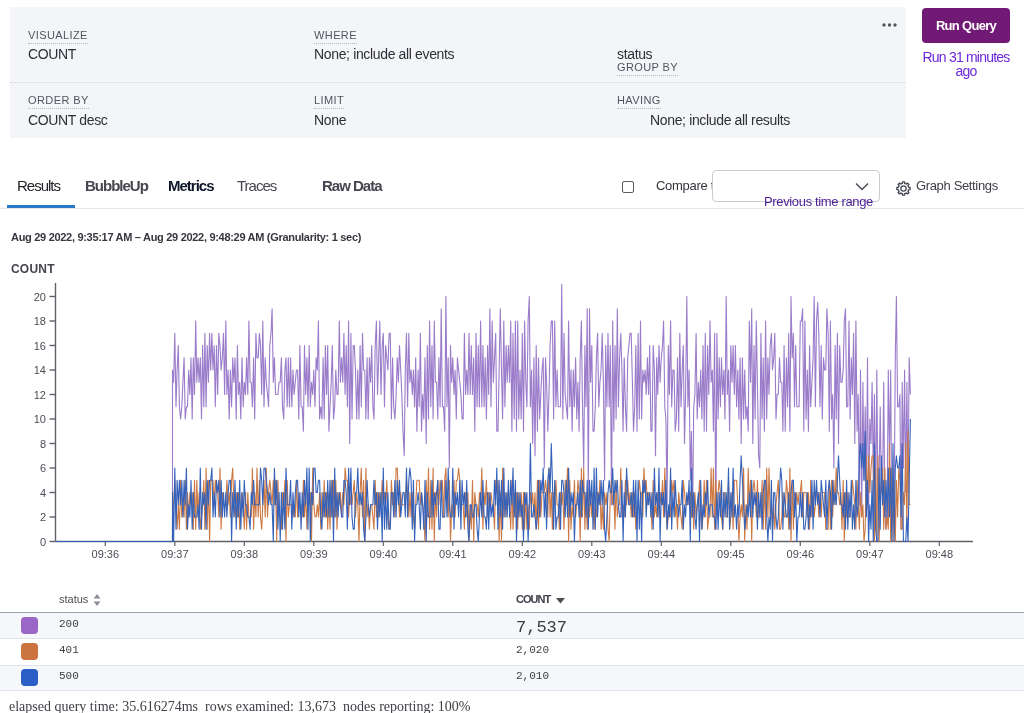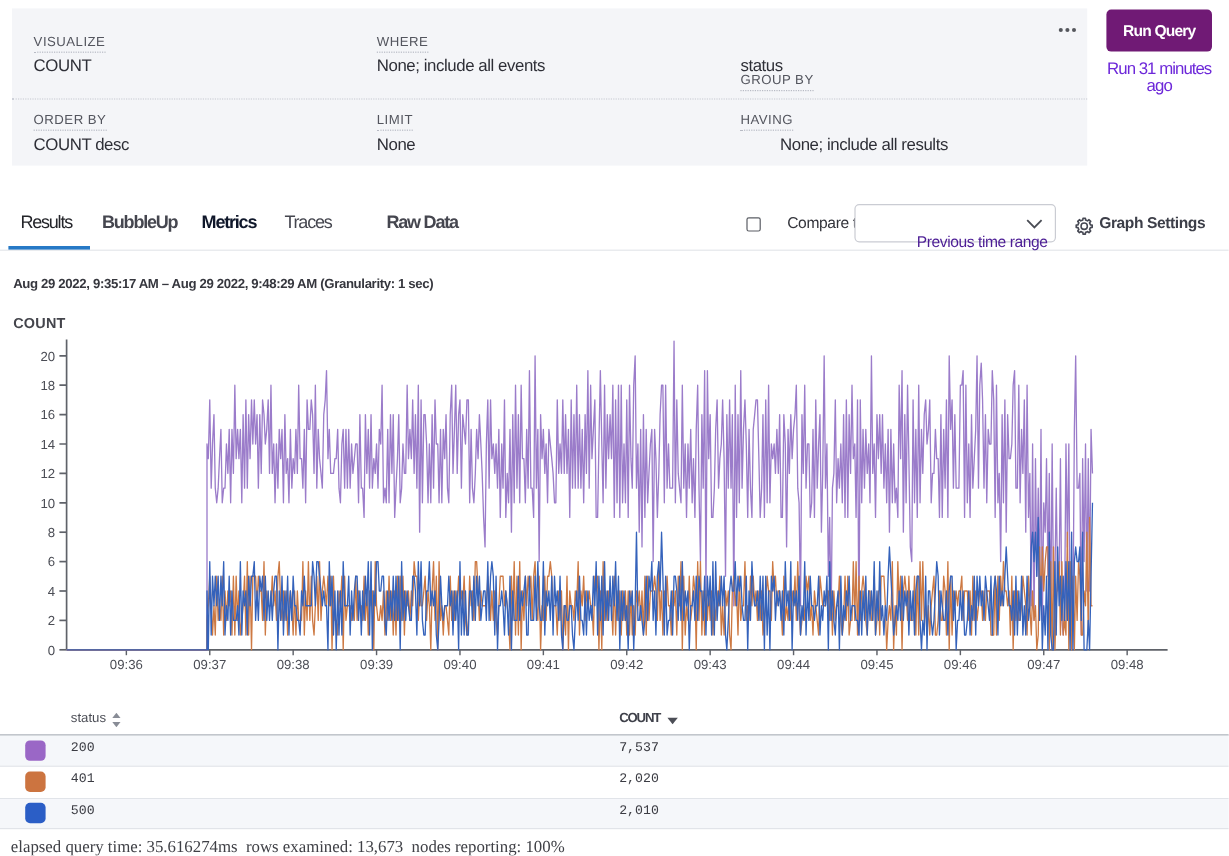--- a/index.html
+++ b/index.html
@@ -51,21 +51,21 @@
 <div class="abs" style="left:640px;top:178.4px;font-size:13px;letter-spacing:-0.3px;color:#33343b;margin-left:16px;">Compare to</div>
 <div class="abs" style="left:712px;top:170px;width:168px;height:32px;border:1px solid #caccd3;border-radius:4px;background:#fff;"></div>
 <div class="abs" style="left:764px;top:178px;font-size:13px;letter-spacing:-0.35px;color:#4c1d95;margin-top:16px;">Previous time range</div>
 <svg class="abs" style="left:855px;top:182px;" width="14" height="9" viewBox="0 0 14 9">
     <path d="M1 1.5 L7 7.5 L13 1.5" fill="none" stroke="#4a4d55" stroke-width="1.5"></path>
   </svg>
 <svg class="abs" style="left:895px;top:179.5px;" width="17" height="17" viewBox="0 0 20 20">
     <path d="M16.05 8.66 L17.81 8.83 L17.81 11.17 L16.05 11.34 L15.73 12.37 L15.23 13.33 L16.35 14.70 L14.70 16.35 L13.33 15.23 L12.37 15.73 L11.34 16.05 L11.17 17.81 L8.83 17.81 L8.66 16.05 L7.63 15.73 L6.67 15.23 L5.30 16.35 L3.65 14.70 L4.77 13.33 L4.27 12.37 L3.95 11.34 L2.19 11.17 L2.19 8.83 L3.95 8.66 L4.27 7.63 L4.77 6.67 L3.65 5.30 L5.30 3.65 L6.67 4.77 L7.63 4.27 L8.66 3.95 L8.83 2.19 L11.17 2.19 L11.34 3.95 L12.37 4.27 L13.33 4.77 L14.70 3.65 L16.35 5.30 L15.23 6.67 L15.73 7.63 Z" fill="none" stroke="#464853" stroke-width="1.6" stroke-linejoin="round"></path>
     <circle cx="10" cy="10" r="3.1" fill="none" stroke="#464853" stroke-width="1.5"></circle>
   </svg>
-<div class="abs" style="left:916px;top:178.2px;font-size:13px;letter-spacing:-0.35px;font-weight:bold;color:#3d3f49;">Graph Settings</div>
+<div class="abs" style="left:916px;top:178.2px;font-size:13px;letter-spacing:-0.35px;font-weight:normal;color:#3d3f49;">Graph Settings</div>
 
 <div class="abs" style="left:11px;top:231.3px;font-size:11px;letter-spacing:-0.3px;font-weight:bold;color:#36373e;">Aug 29 2022, 9:35:17 AM – Aug 29 2022, 9:48:29 AM (Granularity: 1 sec)</div>
 <div class="abs" style="left:11px;top:261.5px;font-size:12px;font-weight:bold;letter-spacing:.2px;color:#44454c;">COUNT</div>
 
 <div class="abs" style="left:0;top:270px;"><svg id="chart" width="1024" height="300" viewBox="0 0 1024 300" font-family="Liberation Sans, sans-serif">
       <line x1="55.5" y1="13" x2="55.5" y2="271.5" stroke="#5f6269" stroke-width="1.4"></line>
       <line x1="55.5" y1="271.5" x2="973" y2="271.5" stroke="#5f6269" stroke-width="1.4"></line>
       <line x1="49.5" y1="271.5" x2="55.5" y2="271.5" stroke="#5f6269" stroke-width="1.4"></line>
       <line x1="49.5" y1="247.0" x2="55.5" y2="247.0" stroke="#5f6269" stroke-width="1.4"></line>
       <line x1="49.5" y1="222.5" x2="55.5" y2="222.5" stroke="#5f6269" stroke-width="1.4"></line>
@@ -136,17 +136,17 @@
 <div class="abs" style="left:0;top:666px;width:1024px;height:24px;background:#f5f7fa;"></div>
 <div class="abs" style="left:0;top:690px;width:1024px;height:1px;background:#e1e4e9;"></div>
 
 <div class="abs" style="left:21px;top:617px;width:17px;height:17px;border-radius:4px;background:#9a67c6;"></div>
 <div class="abs" style="left:21px;top:643px;width:17px;height:17px;border-radius:4px;background:#cc7440;"></div>
 <div class="abs" style="left:21px;top:669px;width:17px;height:17px;border-radius:4px;background:#2b5ec6;"></div>
 
 <div class="abs mono" style="left:59px;top:618px;font-size:11px;color:#3b3c43;">200</div>
 <div class="abs mono" style="left:59px;top:644px;font-size:11px;color:#3b3c43;">401</div>
 <div class="abs mono" style="left:59px;top:670px;font-size:11px;color:#3b3c43;">500</div>
-<div class="abs mono" style="left:516px;top:618px;font-size:11px;color:#3b3c43;">7,537</div>
+<div class="abs mono" style="left:516px;top:618px;font-size:17px;color:#3b3c43;">7,537</div>
 <div class="abs mono" style="left:516px;top:644px;font-size:11px;color:#3b3c43;">2,020</div>
 <div class="abs mono" style="left:516px;top:670px;font-size:11px;color:#3b3c43;">2,010</div>
 
 <div class="abs mono" style="left:9px;top:699px;font-size:14px;color:#3f4046;font-family:Liberation Serif, serif;">elapsed query time: 35.616274ms&nbsp;&nbsp;rows examined: 13,673&nbsp;&nbsp;nodes reporting: 100%</div>
 
 </body></html>

